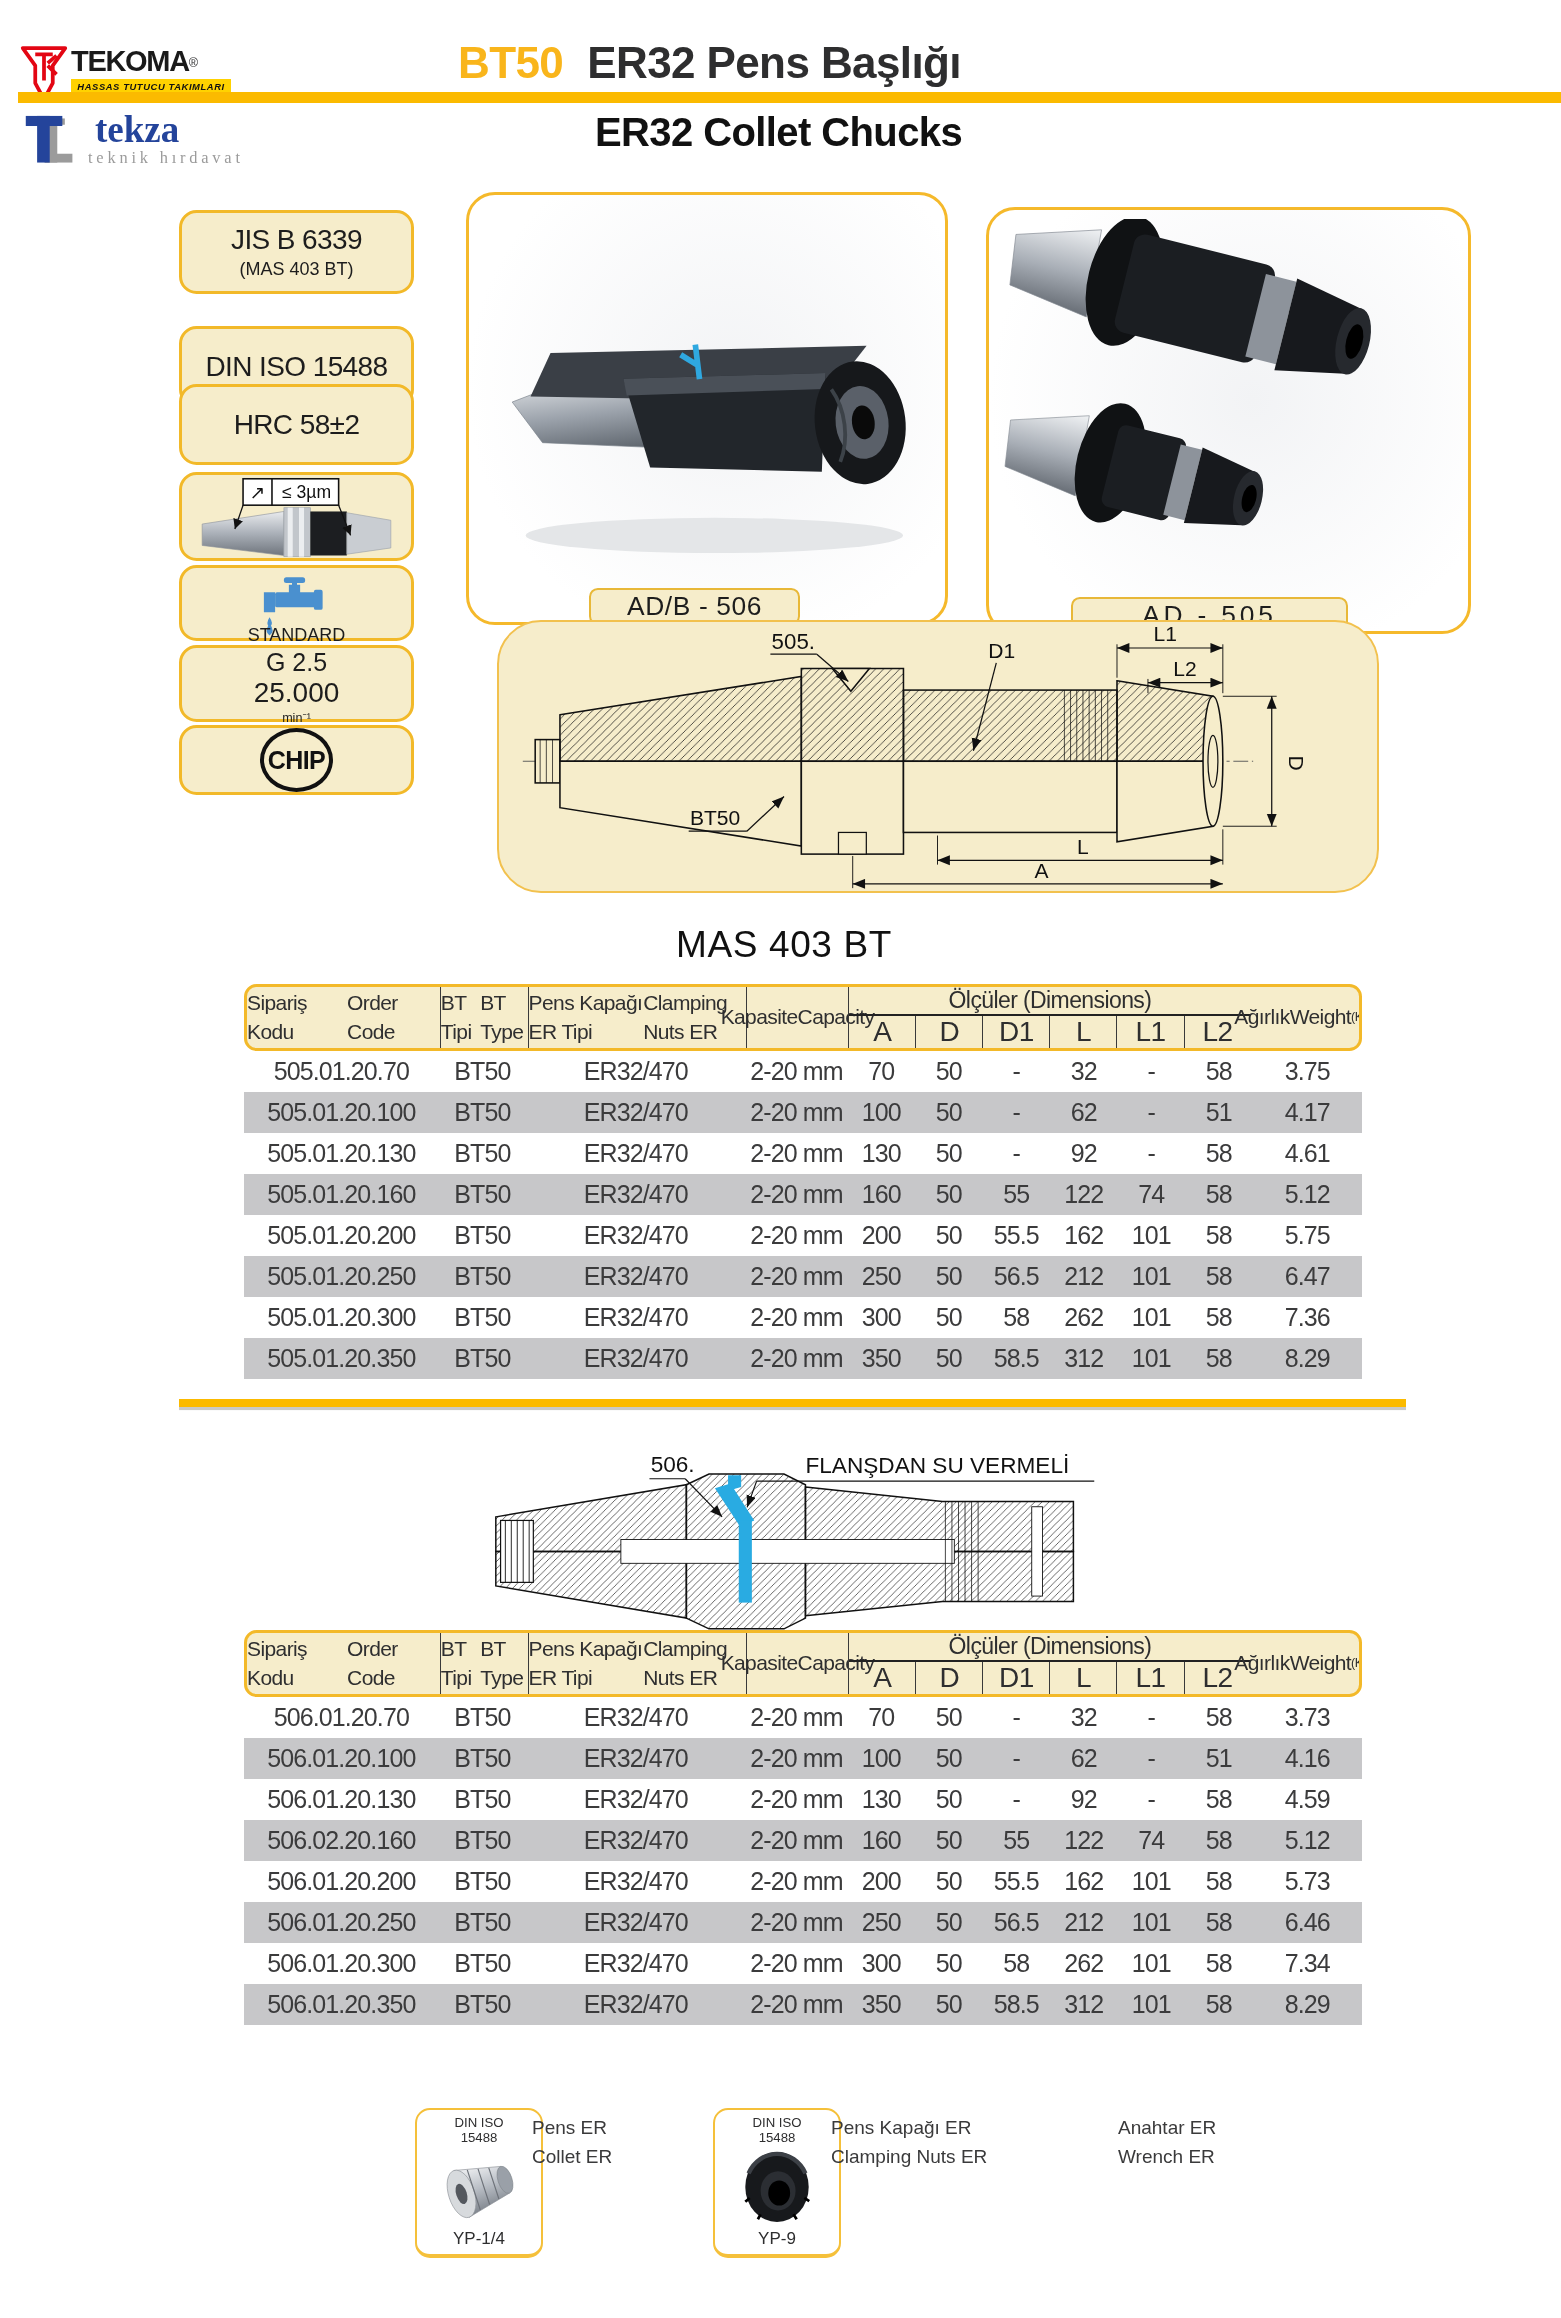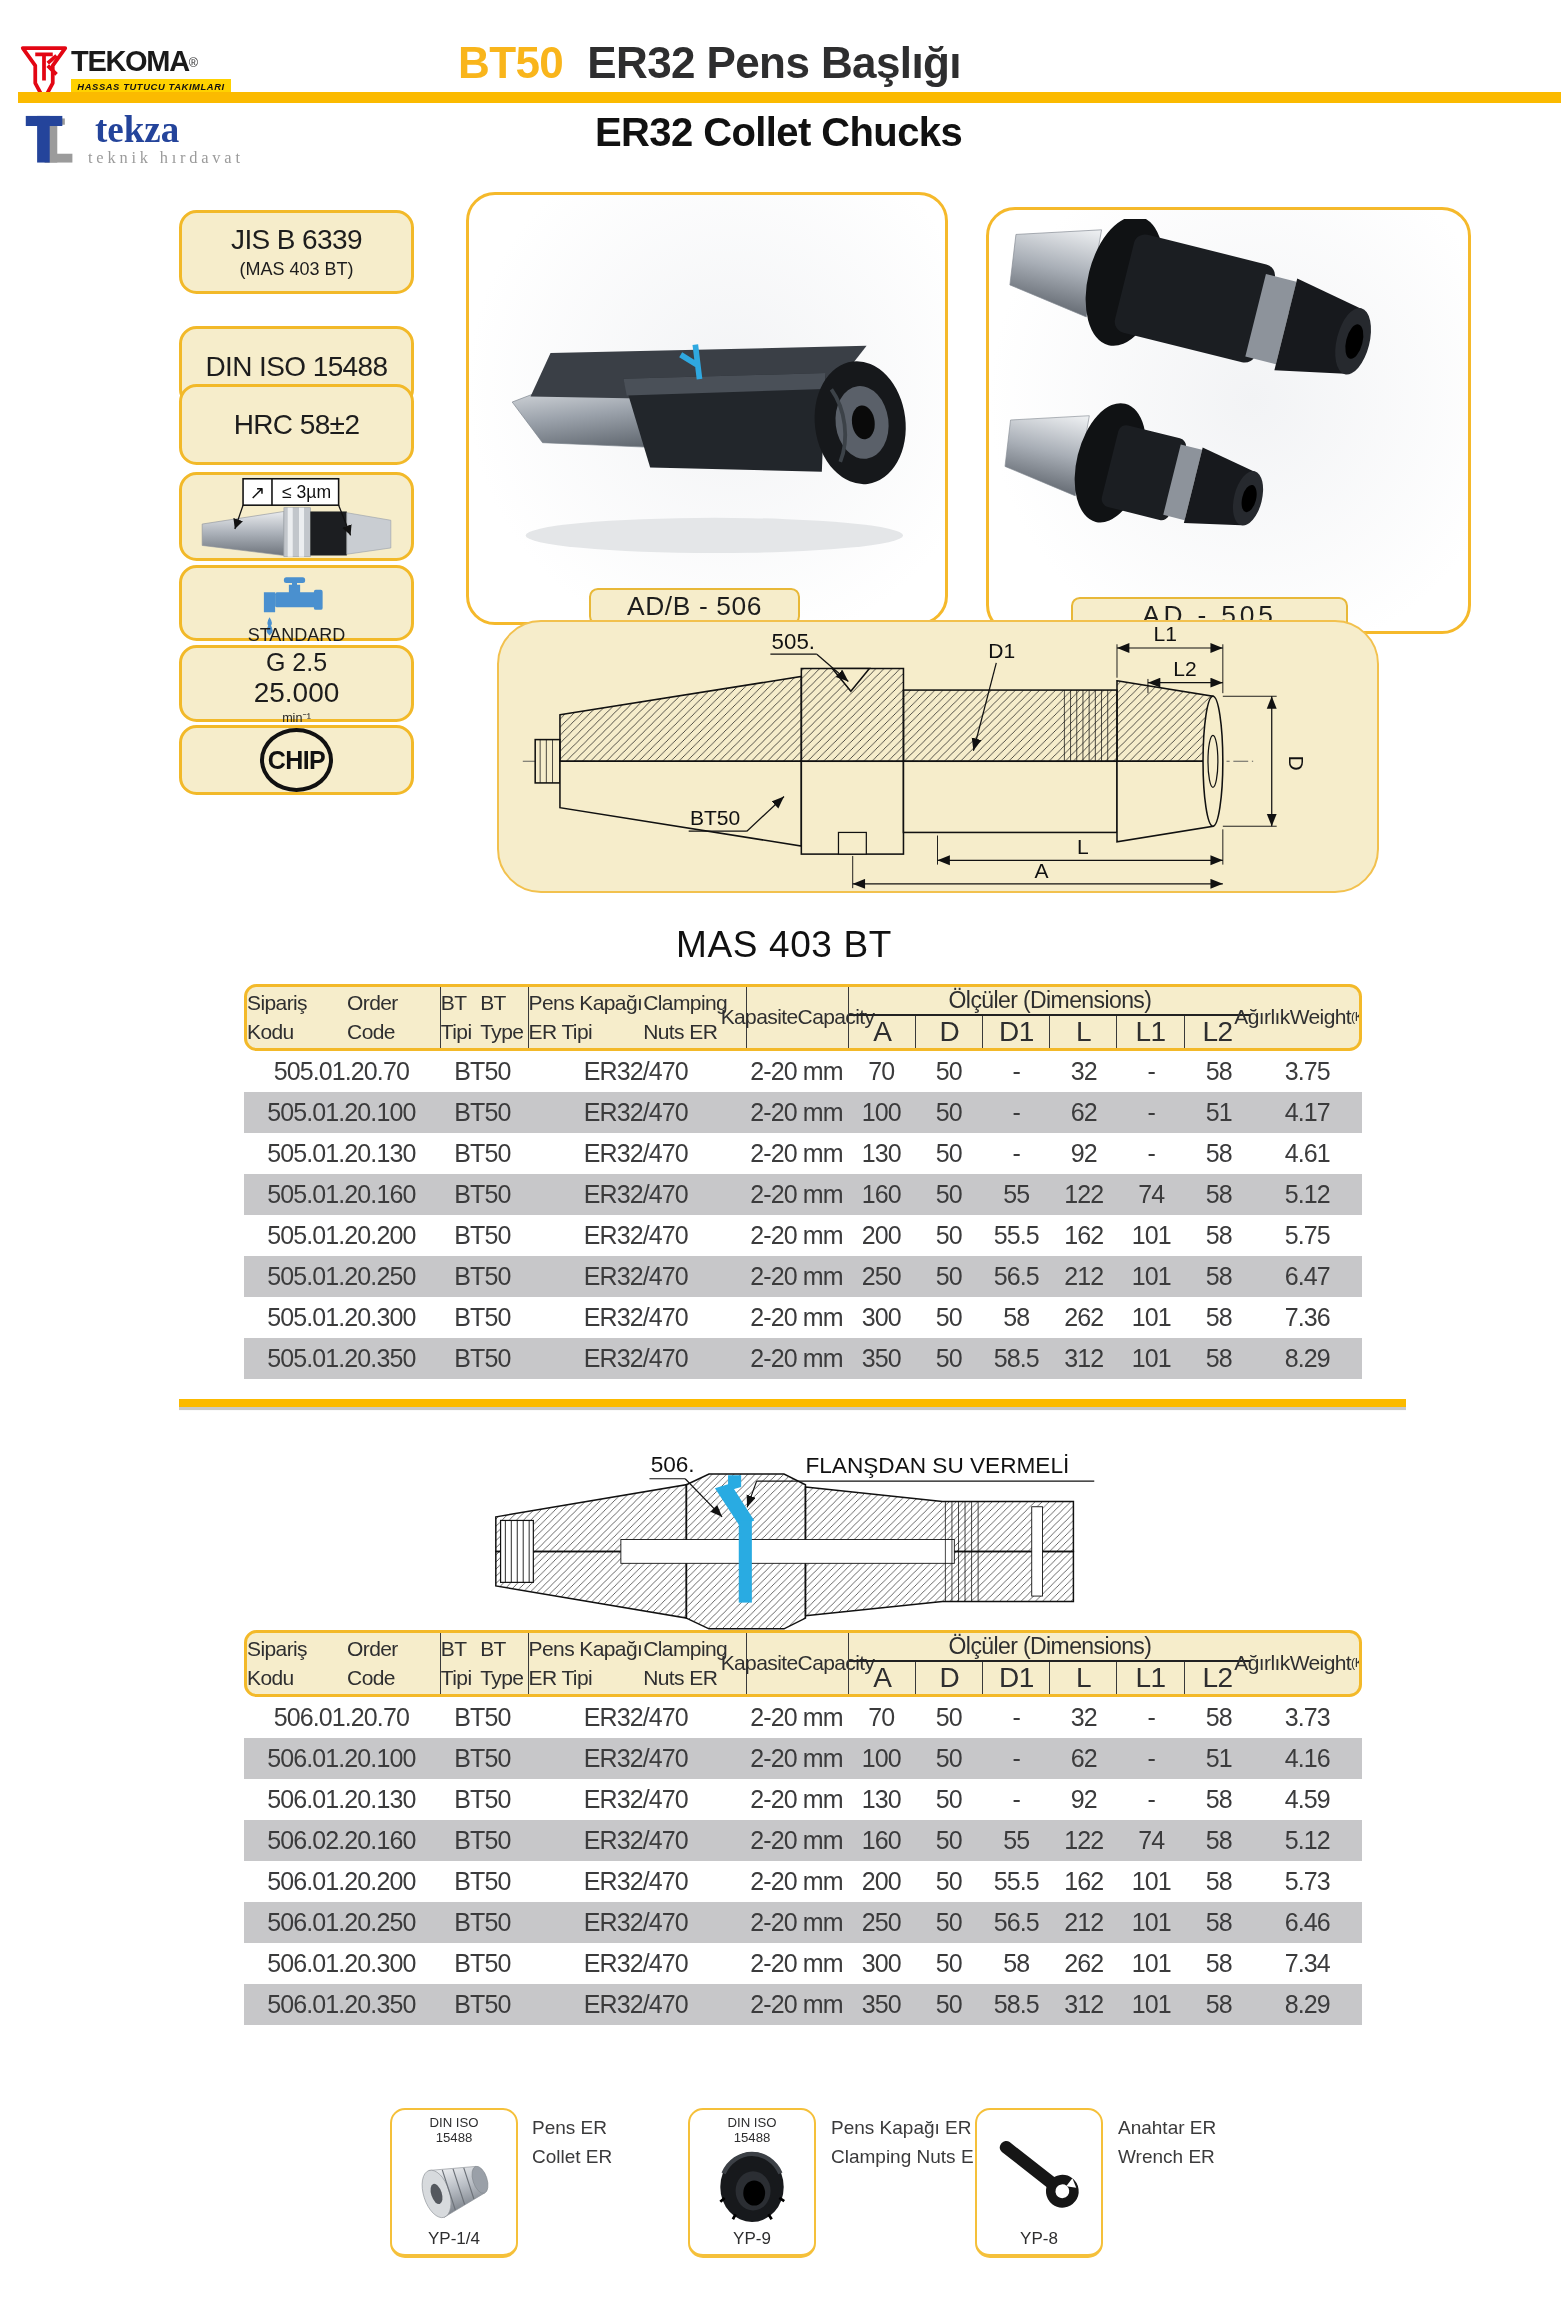--- a/index.html
+++ b/index.html
@@ -70,21 +70,21 @@
   .tc{display:flex;align-items:center;justify-content:center;font-size:25px;
       color:#3b3b3c;letter-spacing:-0.9px;box-sizing:border-box;}
 
   .divider{position:absolute;left:179px;top:1399px;width:1227px;height:7.6px;background:#FBBA00;
            box-shadow:0 3.1px 0 #c9c9c9;}
 
   
   .acc-box{position:absolute;top:2108px;width:128px;height:150px;background:#fff;
            border:2.5px solid #F5C03A;border-radius:15px;box-sizing:border-box;
            display:flex;flex-direction:column;align-items:center;justify-content:space-between;
-           padding:5px 2.5px;border-bottom-width:4.4px;}
+           padding:5px 2.5px;border-bottom-width:4.4px;margin-left:25px;}
   .acc-std{font-size:13.2px;line-height:1.15;text-align:center;color:#2e2e2f;}
   .acc-code{font-size:17px;color:#2e2e2f;}
   .acc-label{position:absolute;font-size:19px;color:#3a3a3b;white-space:nowrap;}
 
   svg text{font-family:"Liberation Sans",sans-serif;}
 </style>
 </head>
 <body>
 
 <div class="page">
@@ -668,29 +668,17 @@
       <path d="M28,50 A58,64 0 0 1 132,50" stroke="#3c4046" stroke-width="8" fill="none"></path>
       <ellipse cx="82" cy="82" rx="32" ry="36" fill="#2b2e33"></ellipse>
       <ellipse cx="84" cy="86" rx="20" ry="23" fill="#000"></ellipse>
       <path d="M30,95 L22,102 M50,125 L45,134 M110,125 L116,134 M130,95 L139,101" stroke="#000" stroke-width="5"></path>
     </svg>
     <div class="acc-code">YP-9</div>
   </div>
   <div class="acc-label" style="left:831px;top:2117px;">Pens Kapağı ER</div>
   <div class="acc-label" style="left:831px;top:2146px;">Clamping Nuts  ER</div>
 
-  <div class="acc-box" style="left:975px;">
-    <div style="height:6.3px;"></div>
-    <svg width="107" height="104" viewBox="0 0 170 165">
-      <g transform="rotate(38 85 80)">
-        <rect x="8" y="70" width="108" height="20" rx="9" fill="#161616"></rect>
-        <circle cx="131" cy="80" r="26" fill="#161616"></circle>
-        <circle cx="131" cy="80" r="11" fill="#fff"></circle>
-        <polygon points="131,54 145,62 131,70" fill="#fff"></polygon>
-      </g>
-    </svg>
-    <div class="acc-code">YP-8</div>
-  </div>
   <div class="acc-label" style="left:1118px;top:2117px;">Anahtar ER</div>
   <div class="acc-label" style="left:1118px;top:2146px;">Wrench ER</div>
 
 </div>
 
 
 </body></html>

